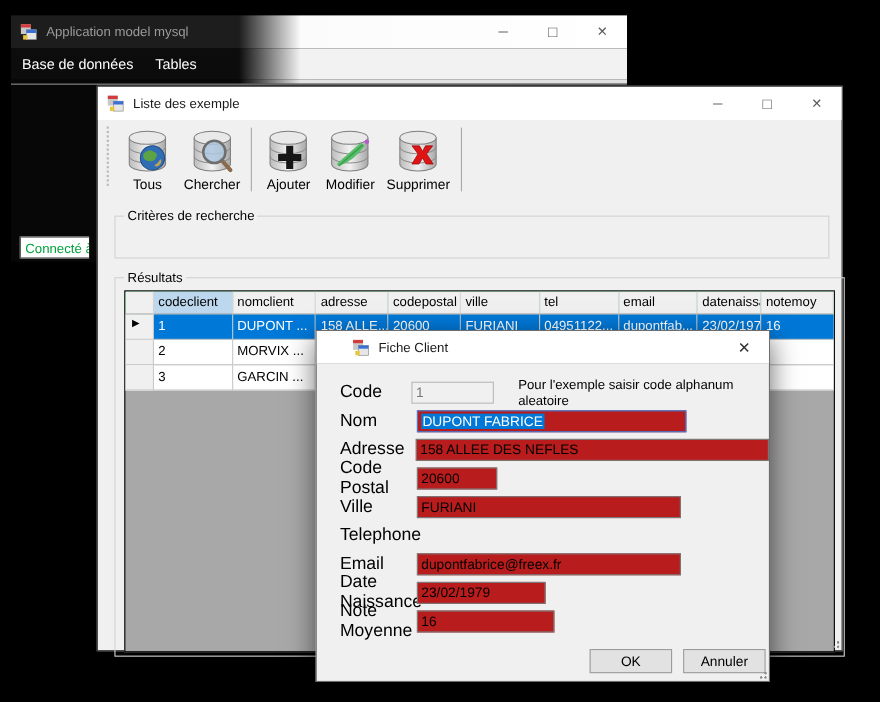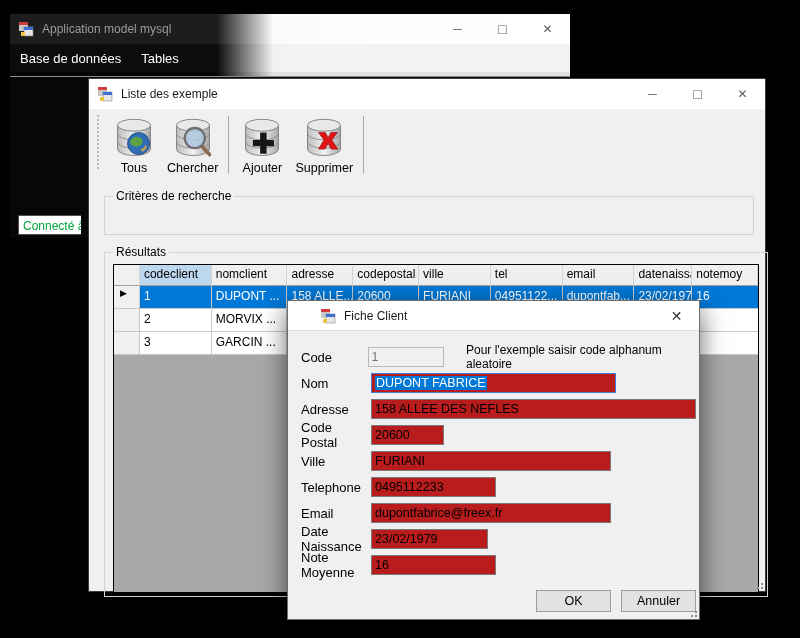--- a/index.html
+++ b/index.html
@@ -72,21 +72,21 @@
       radial-gradient(circle at 8px 4px,#8f8f8f 1px,transparent 1.4px),
       radial-gradient(circle at 4px 8px,#8f8f8f 1px,transparent 1.4px); }
 
   
   #fiche-dialog { left:287px; top:300px; width:413px; height:320px; background:#f0f0f0;
     border:1px solid #6e6e6e; box-shadow:0 8px 24px rgba(0,0,0,.6); }
   .fd-titlebar { height:30px; background:#fff; border-bottom:1px solid #dcdcdc;
     display:flex; align-items:center; position:relative;padding-left:24px; }
   .fd-body { position:relative; padding-top:16px; height:289px; }
   .f-row { display:flex; align-items:center; height:20px; margin:0 0 6px 13px; }
-  .f-label { width:70px; font-size:13px; }
+  .f-label { width:70px; font-size:16px;margin-left:8px; }
   .f-input { height:20px; border:1px solid #7a7a7a; background:#b91c1c; padding:2px 3px 0;
     font-size:12.5px; white-space:nowrap; overflow:hidden; }
   .w-code{width:80px;} .w-nom{width:245px;} .w-adresse{width:325px;} .w-cp{width:73px;}
   .w-ville{width:240px;} .w-tel{width:125px;} .w-email{width:240px;} .w-date{width:117px;} .w-note{width:125px;}
   .dis { background:#f0f0f0; border-color:#b9b9b9; color:#787878; }
   .focused { border-color:#3d7edb; }
   .sel-text { background:#0078d7; color:#fff; padding:0 1px; }
   .f-note { margin-left:22px; }
   .btn-row { position:absolute; right:3px; bottom:8px; display:flex; gap:10px; }
   .btn { width:75px; height:22px; background:#e2e2e2; border:1px solid #9d9d9d;
@@ -188,20 +188,32 @@
     <div class="tool-btn">
       <svg viewBox="0 0 48 48">
         <path d="M6 9 v26 a18 7 0 0 0 36 0 V9" fill="url(#cyl)" stroke="#7d7d7d"></path>
         <ellipse cx="24" cy="9" rx="18" ry="6.5" fill="#e9e9e9" stroke="#7d7d7d"></ellipse>
         <path d="M6 18 a18 7 0 0 0 36 0 M6 27 a18 7 0 0 0 36 0" fill="none" stroke="#8d8d8d"></path>
         <path d="M22 17 h7 v8 h8 v7 h-8 v8 h-7 v-8 h-8 v-7 h8 z" fill="#161616"></path>
       </svg>
       <span>Ajouter</span>
     </div>
 
+    <div class="tool-btn">
+      <svg viewBox="0 0 48 48">
+        <path d="M6 9 v26 a18 7 0 0 0 36 0 V9" fill="url(#cyl)" stroke="#7d7d7d"></path>
+        <ellipse cx="24" cy="9" rx="18" ry="6.5" fill="#e9e9e9" stroke="#7d7d7d"></ellipse>
+        <path d="M6 18 a18 7 0 0 0 36 0 M6 27 a18 7 0 0 0 36 0" fill="none" stroke="#8d8d8d"></path>
+        <path d="M13 37 q14 -4 26 -20 l-4 -3 q-14 12 -24 21 z" fill="#58c06a"></path>
+        <path d="M13 37 q10 -9 24 -21" fill="none" stroke="#3e9e50" stroke-width="1.5"></path>
+        <path d="M39 17 l4 -5 l-3 3 z" fill="#b35cc9"></path>
+        <circle cx="41" cy="13" r="2.2" fill="#b35cc9"></circle>
+      </svg>
+      <span>Modifier</span>
+    </div>
 
     <div class="tool-btn">
       <svg viewBox="0 0 48 48">
         <path d="M6 9 v26 a18 7 0 0 0 36 0 V9" fill="url(#cyl)" stroke="#7d7d7d"></path>
         <ellipse cx="24" cy="9" rx="18" ry="6.5" fill="#e9e9e9" stroke="#7d7d7d"></ellipse>
         <path d="M6 18 a18 7 0 0 0 36 0 M6 27 a18 7 0 0 0 36 0" fill="none" stroke="#8d8d8d"></path>
         <path d="M18 17 l9 0 0 0 z" fill="none"></path>
         <path d="M18 17 l6 8 -6 10 h7 l3.5 -6 3.5 6 h7 l-6.5 -10 6 -8 h-7 l-3 5.5 -3 -5.5 z" fill="#e01414" stroke="#9d0f0f" stroke-width="0.8"></path>
       </svg>
       <span>Supprimer</span>
@@ -303,21 +315,20 @@
     <div class="f-row">
       <span class="f-label">Code Postal</span>
       <span class="f-input w-cp">20600</span>
     </div>
     <div class="f-row">
       <span class="f-label">Ville</span>
       <span class="f-input w-ville">FURIANI</span>
     </div>
     <div class="f-row">
       <span class="f-label">Telephone</span>
-      <span class="f-input w-tel">0495112233</span>
     </div>
     <div class="f-row">
       <span class="f-label">Email</span>
       <span class="f-input w-email">dupontfabrice@freex.fr</span>
     </div>
     <div class="f-row">
       <span class="f-label">Date Naissance</span>
       <span class="f-input w-date">23/02/1979</span>
     </div>
     <div class="f-row">

